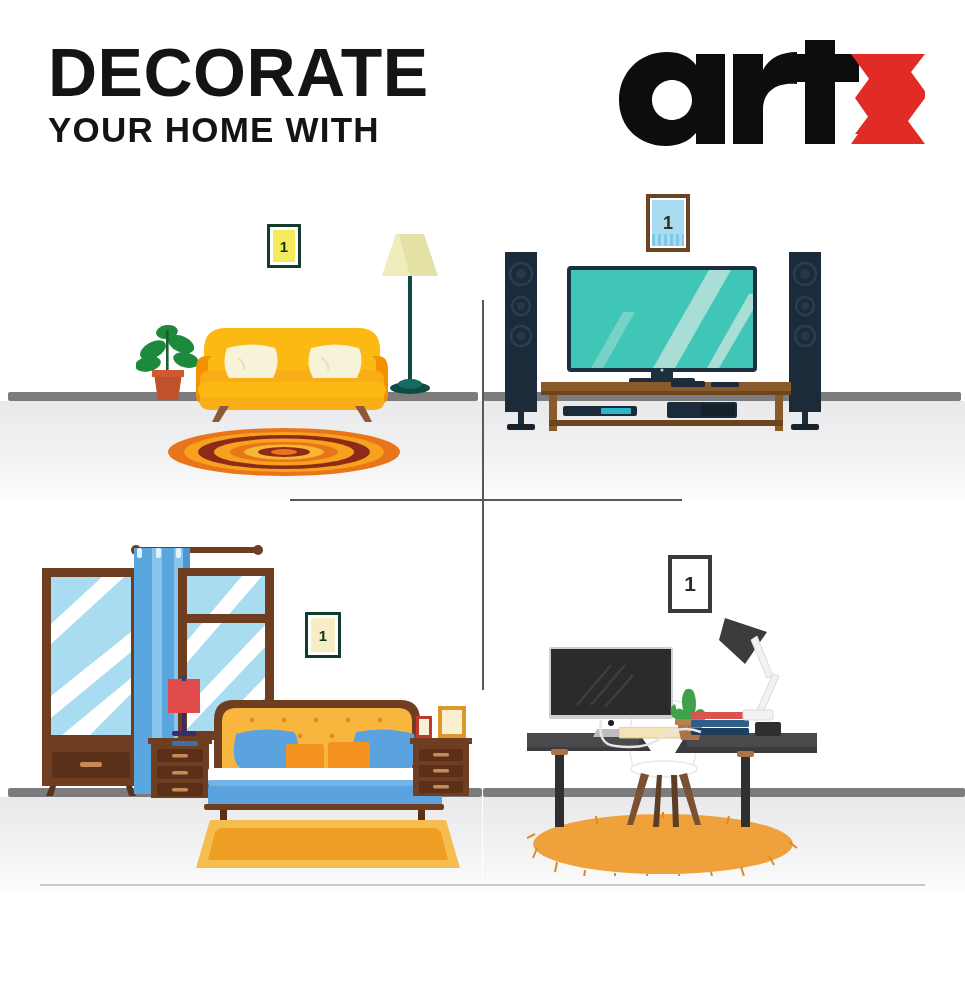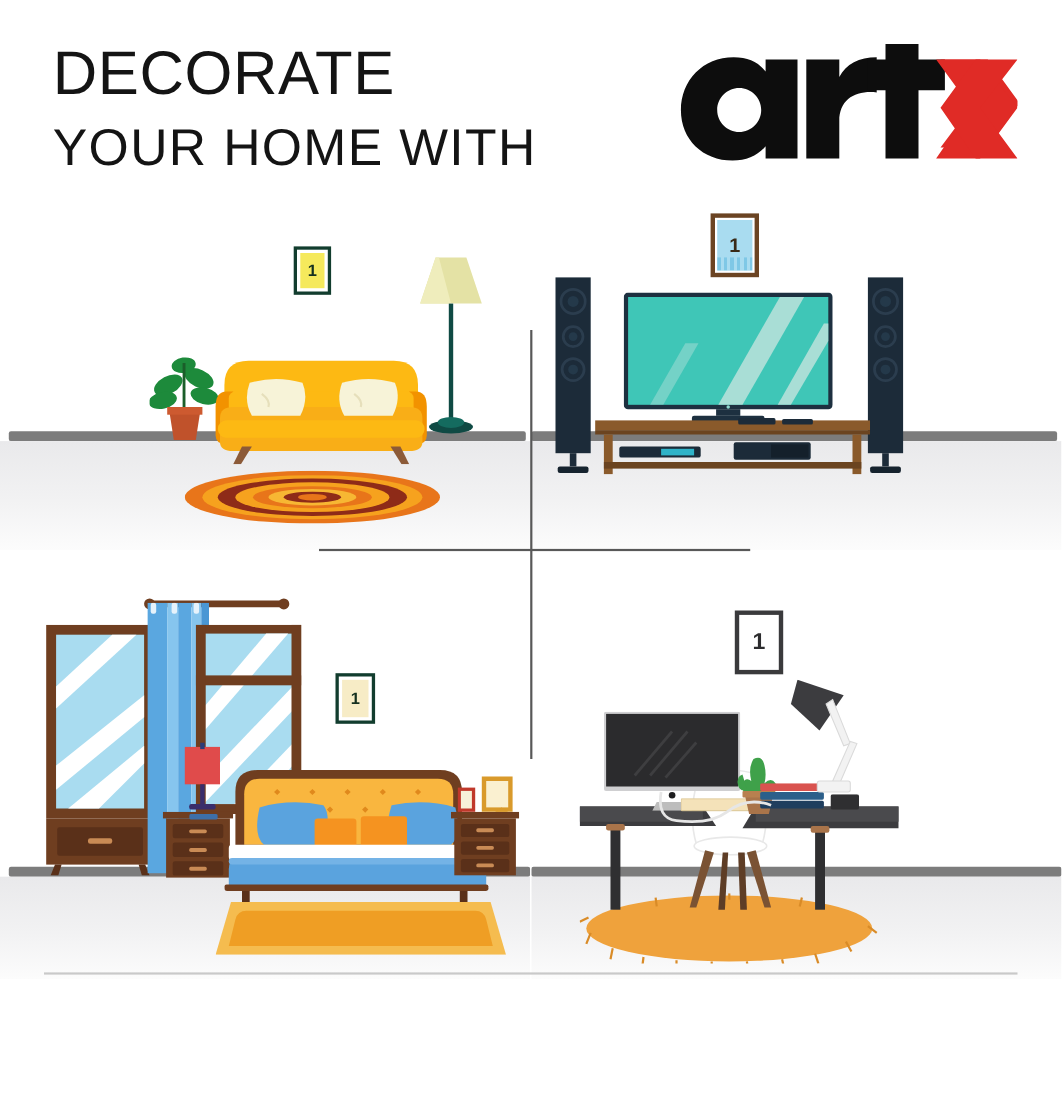--- a/index.html
+++ b/index.html
@@ -5,26 +5,26 @@
   html,body{margin:0;padding:0;background:#ffffff;}
   body{
     font-family:"Liberation Sans", sans-serif;
     width:965px;height:1000px;overflow:hidden;position:relative;
   }
   #stage{position:relative;width:965px;height:1000px;background:#ffffff;}
 
   
   .headline{position:absolute;left:48px;top:38px;line-height:1;}
   .headline .l1{
-    font-size:56px;font-weight:normal;letter-spacing:0.5px;color:#141414;
+    font-size:68px;font-weight:bold;letter-spacing:0.5px;color:#141414;
     font-family:"Liberation Sans", sans-serif;display:block;
   }
   .headline .l2{
-    font-size:47px;font-weight:normal;letter-spacing:1.2px;color:#141414;
-    display:block;margin-top:16px;
+    font-size:35px;font-weight:bold;letter-spacing:1.2px;color:#141414;
+    display:block;margin-top:6px;
   }
   .logo{position:absolute;left:615px;top:40px;width:310px;height:110px;}
 
   
   .scene{position:absolute;overflow:hidden;}
   .wall{position:absolute;left:0;top:0;right:0;background:#ffffff;}
   .floorline{position:absolute;height:9px;background:#7c7c7c;border-radius:2px;}
   .floor{position:absolute;left:0;right:0;background:linear-gradient(180deg,#e9e9eb 0%,#f2f2f3 55%,#fcfcfc 100%);}
 
   .divider-v{position:absolute;width:2px;background:#585858;}

